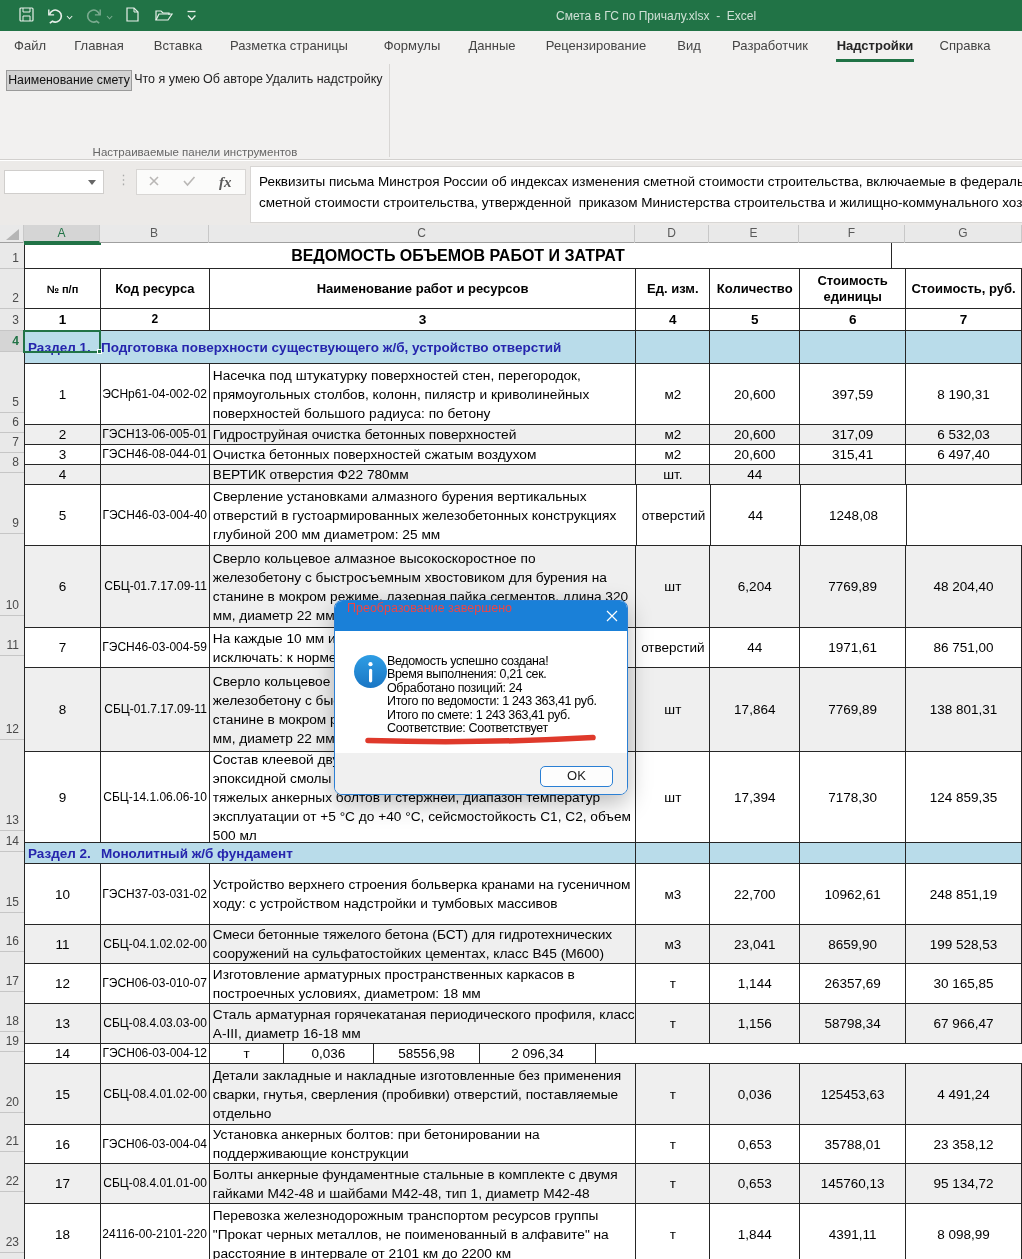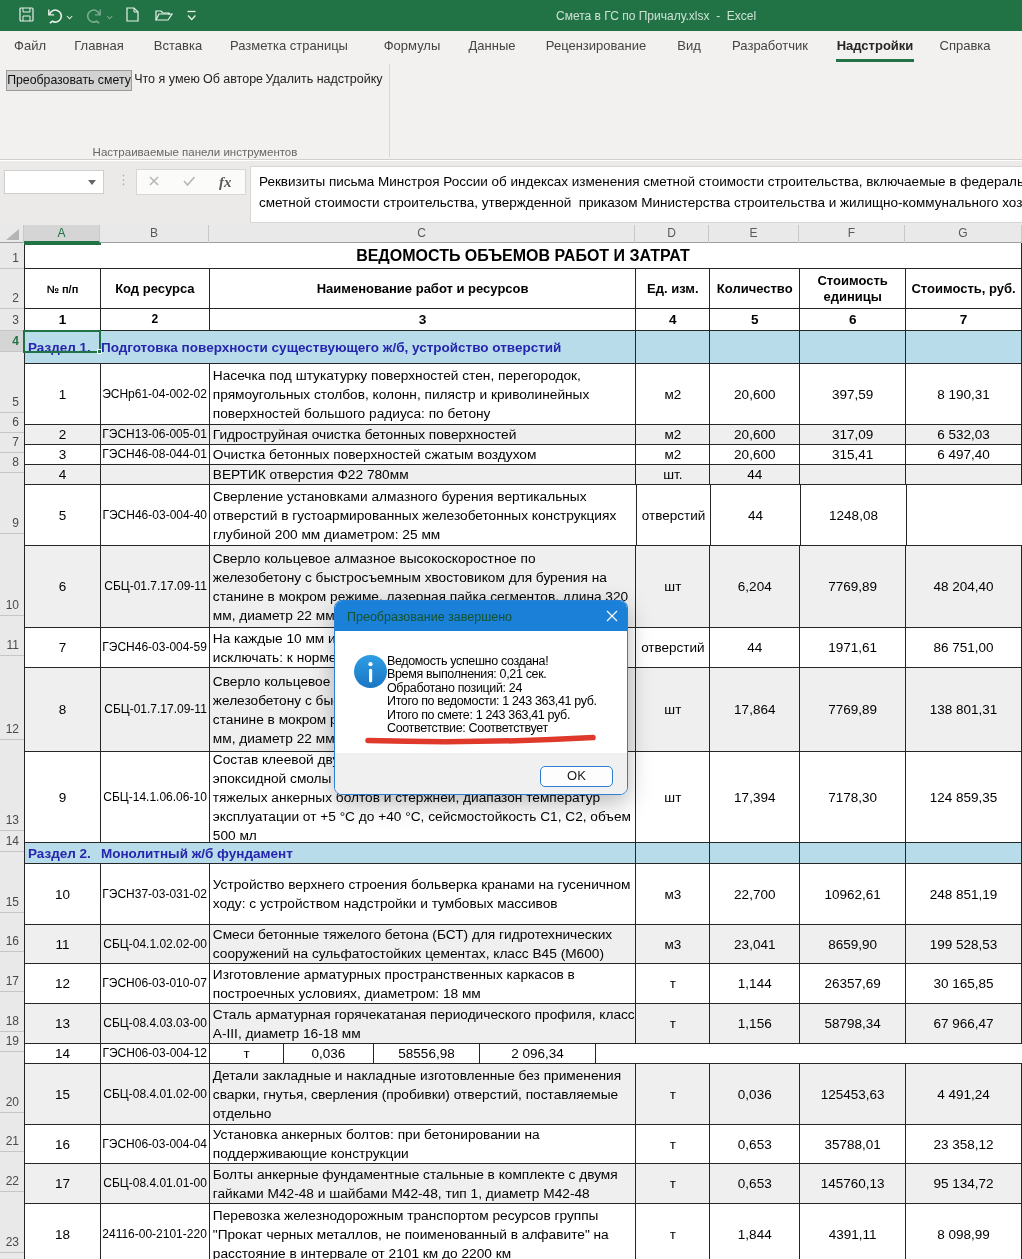--- a/index.html
+++ b/index.html
@@ -82,21 +82,21 @@
 <span class="tab" style="left:412px">Формулы</span>
 <span class="tab" style="left:492px">Данные</span>
 <span class="tab" style="left:596px">Рецензирование</span>
 <span class="tab" style="left:689px">Вид</span>
 <span class="tab" style="left:770px">Разработчик</span>
 <span class="tab sel" style="left:875px">Надстройки</span>
 <span class="tab" style="left:965px">Справка</span>
 <div class="tabul" style="left:836px;width:78px"></div>
 </div>
 <div class="ribbon">
-    <div class="rbtn">Преобразовать смету</div>
+    <div class="rbtn">Наименование смету</div>
 <span class="rlbl" style="left:167px">Что я умею</span>
 <span class="rlbl" style="left:233px">Об авторе</span>
 <span class="rlbl" style="left:324px">Удалить надстройку</span>
 <span class="rgrp" style="left:195px">Настраиваемые панели инструментов</span>
 <div class="rsep"></div>
   </div>
 <div class="fwrap">
 <div class="nbox"></div>
     <div class="narr"></div>
     <div class="ndots">⋮</div>
@@ -187,21 +187,21 @@
     <span style="line-height:14px;padding-bottom:3px">22</span>
   </div>
 <div class="rh" style="top:1192px;height:61px;">
     <span style="line-height:14px;padding-bottom:3px">23</span>
   </div>
 <div class="rh" style="top:1253px;height:10px;">
     <span style="line-height:14px;padding-bottom:3px"></span>
   </div>
 <div class="tbl">
 <div class="r" style="height:26px">
-      <div style="width:997px;font-weight:bold;font-size:16px">ВЕДОМОСТЬ ОБЪЕМОВ РАБОТ И ЗАТРАТ</div>
+      <div style="width:867px;font-weight:bold;font-size:16px">ВЕДОМОСТЬ ОБЪЕМОВ РАБОТ И ЗАТРАТ</div>
     </div>
 <div class="r" style="height:40px">
       <div class="cA" style="justify-content:center;text-align:center;padding:0;font-size:11px;line-height:16px">
         <b>№ п/п</b>
       </div>
       <div class="cB" style="justify-content:center;text-align:center;padding:0;font-size:13px;line-height:16px">
         <b>Код ресурса</b>
       </div>
       <div class="cC" style="justify-content:center;text-align:center;padding:0;font-size:13px;line-height:16px">
         <b>Наименование работ и ресурсов</b>
@@ -462,21 +462,21 @@
       <div class="cE"></div>
       <div class="cF"></div>
       <div class="cG"></div>
     </div>
 </div>
 <div class="abs" style="left:24px;top:243px;width:77px;height:2px;background:#217346;z-index:3"></div>
 <div class="abs" style="left:23px;top:330px;width:78px;height:23px;border:2px solid #217346;z-index:5"></div>
 <div class="abs" style="left:97px;top:349px;width:5px;height:5px;background:#217346;border:1px solid #fff;z-index:6"></div>
 <div class="abs" style="left:334px;top:600px;width:294px;height:195px;z-index:10;border-radius:8px;background:#fff;border:1px solid #2b7fd4;box-shadow:0 8px 24px rgba(0,0,0,.28)">
 <div style="position:absolute;left:0;top:0;width:100%;height:30px;background:#1a80d8;border-radius:7px 7px 0 0"></div>
-<span style="position:absolute;left:12px;top:9px;font-size:12.5px;color:#14532d">Преобразование завершено</span>
+<span style="position:absolute;left:12px;top:0;font-size:12.5px;color:#ef4444">Преобразование завершено</span>
 <svg style="position:absolute;right:9px;top:9px" width="12" height="12" viewBox="0 0 12 12">
       <path d="M1 1 L11 11 M11 1 L1 11" stroke="#fff" stroke-width="1.2"></path>
     </svg>
 <svg style="position:absolute;left:18px;top:53px" width="35" height="35" viewBox="0 0 35 35">
 <defs>
         <linearGradient id="ib" x1="0" y1="0" x2="0" y2="1">
           <stop offset="0" stop-color="#2e9de4"></stop>
           <stop offset="1" stop-color="#1a76c4"></stop>
         </linearGradient>
       </defs>

